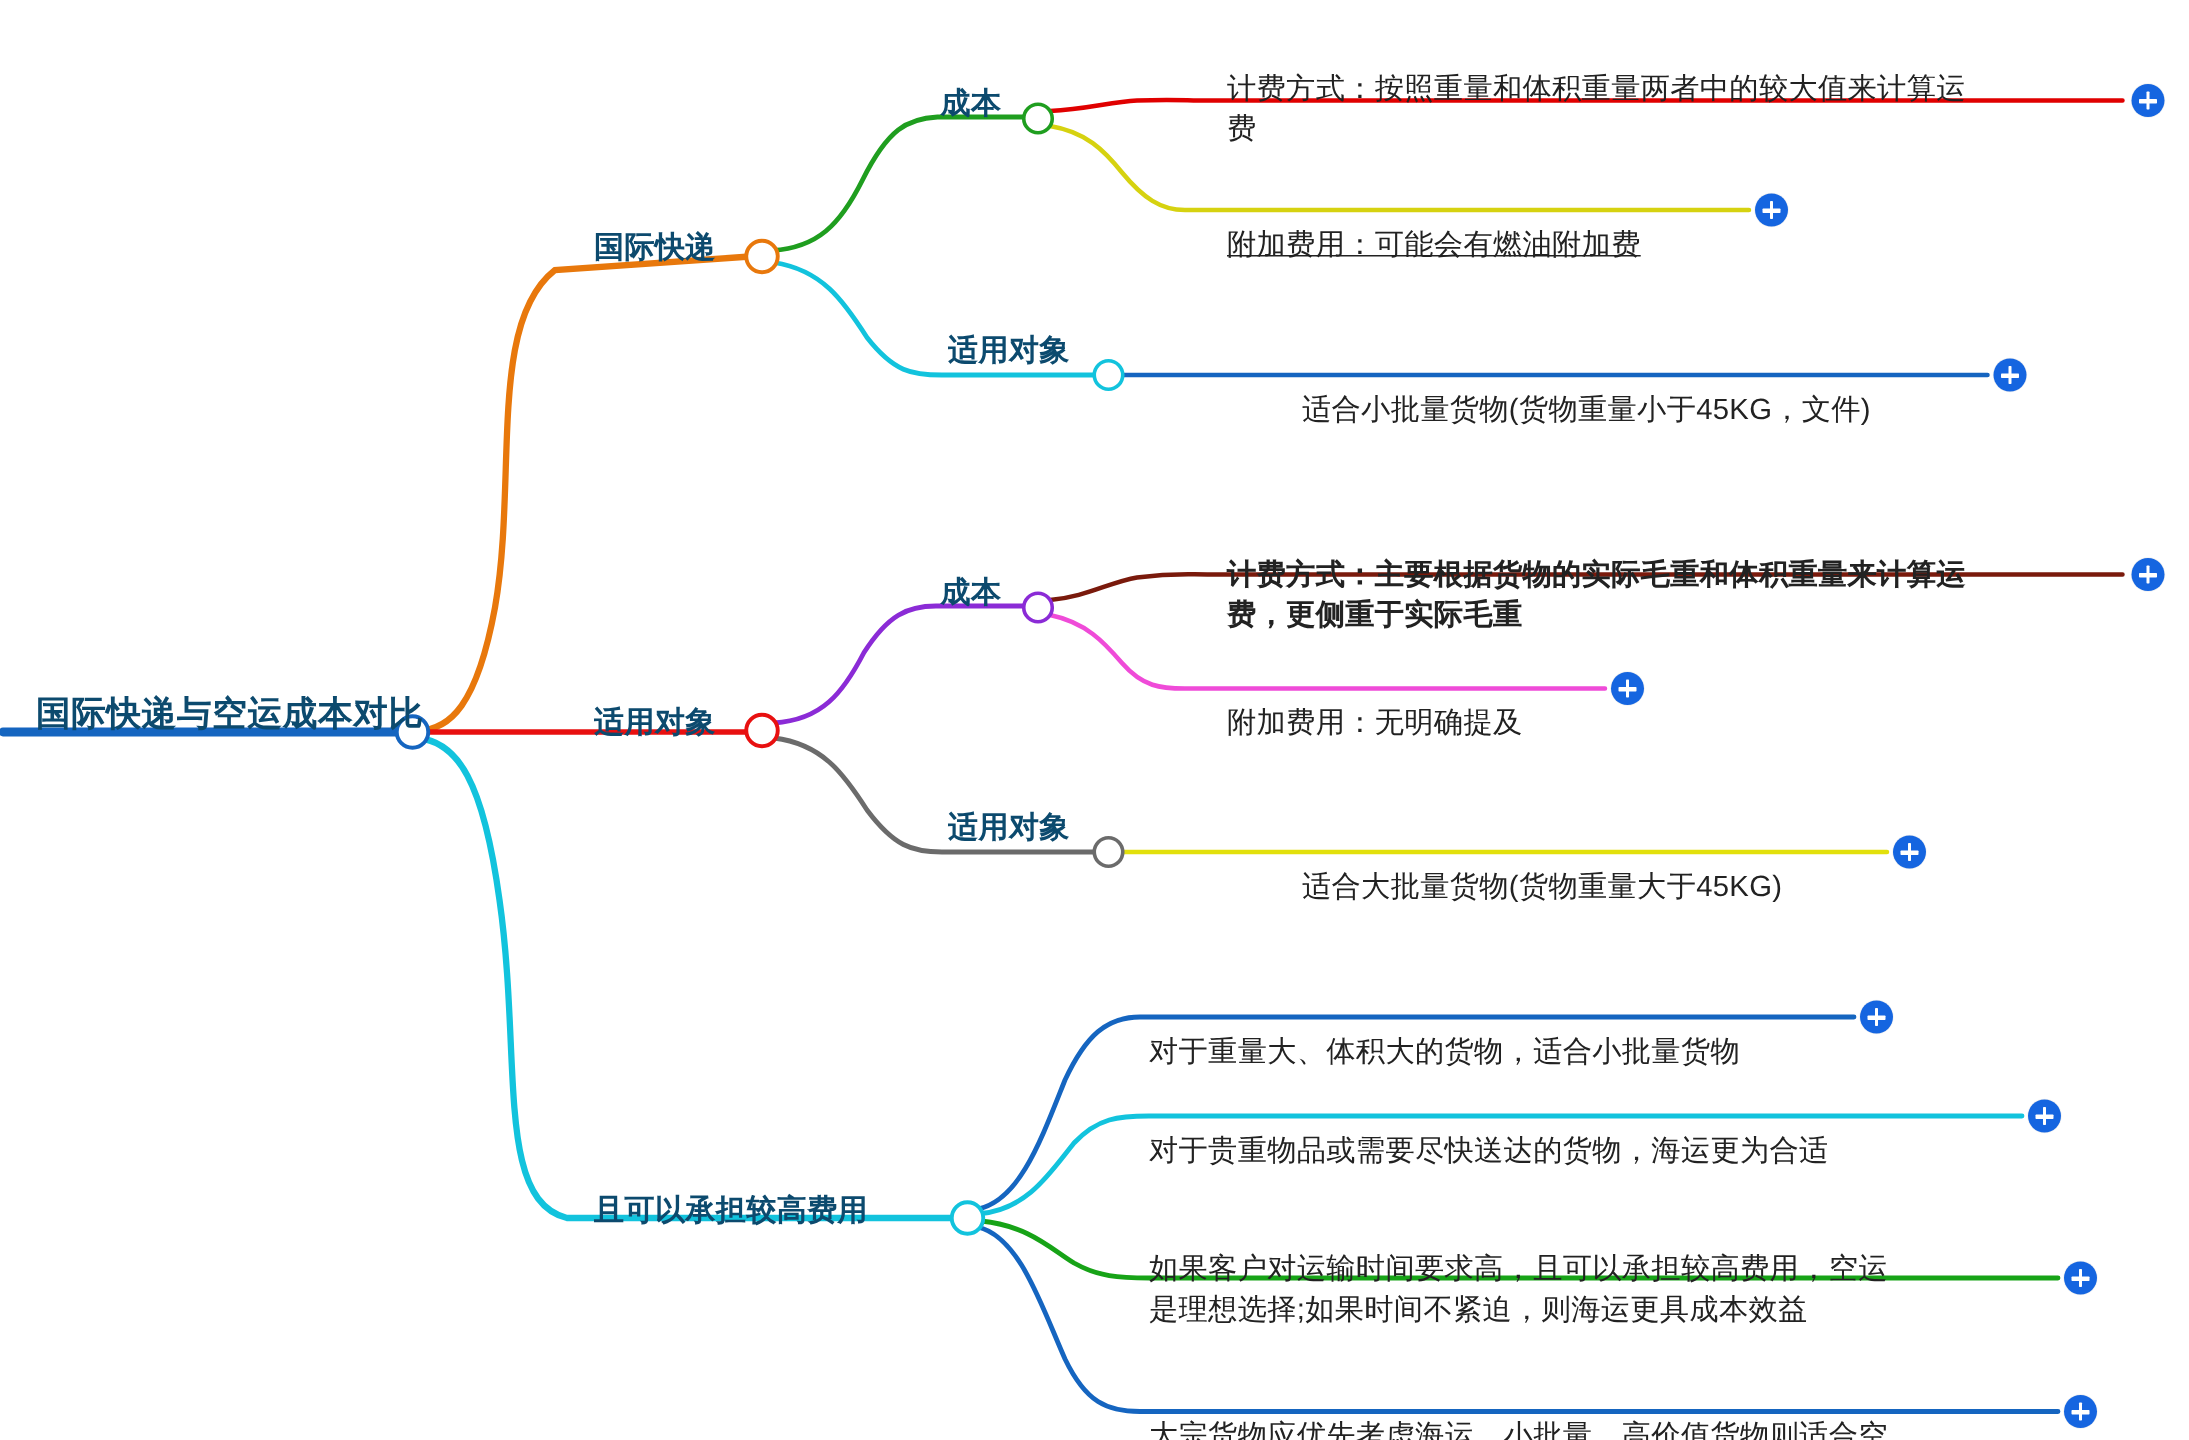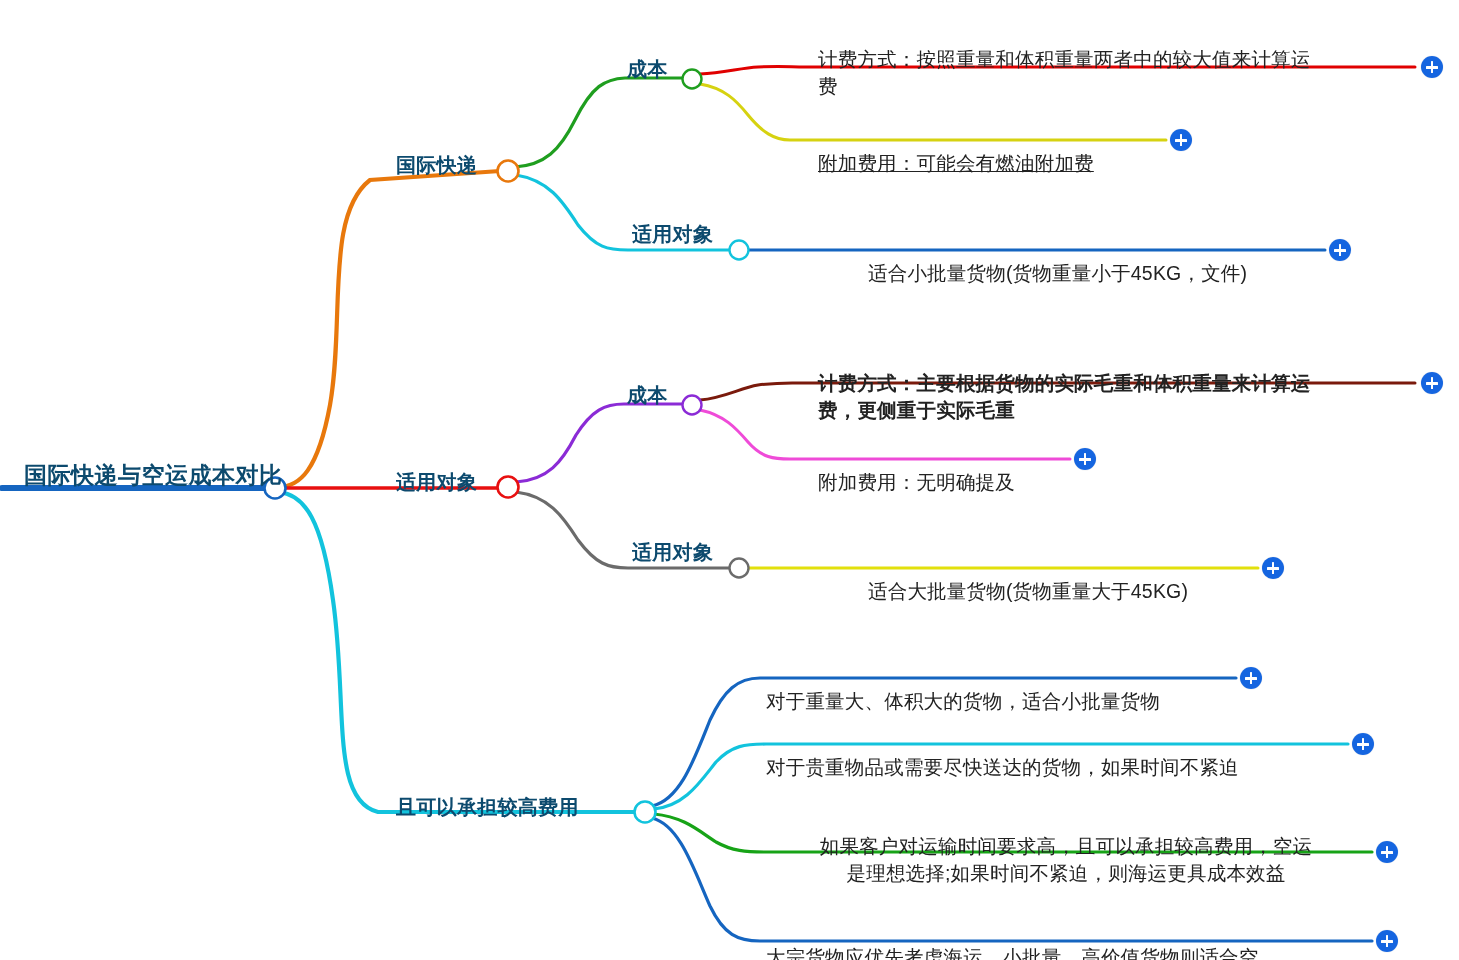--- a/index.html
+++ b/index.html
@@ -166,22 +166,22 @@
   <div class="node-label sub-label" style="left:632px; top:539px;">适用对象</div>
 
   <div class="node-label leaf-label" style="left:868px; top:539px;">适合大批量货物(货物重量大于45KG)</div>
   <div class="plus-btn" style="left:1262px; top:557px;"></div>
 
   <div class="node-label branch-label" style="left:396px; top:782px;">且可以承担较高费用</div>
 
   <div class="node-label leaf-label" style="left:766px; top:649px;">对于重量大、体积大的货物，适合小批量货物</div>
   <div class="plus-btn" style="left:1240px; top:667px;"></div>
 
-  <div class="node-label leaf-label" style="left:766px; top:715px;">对于贵重物品或需要尽快送达的货物，如果时间不紧迫</div>
+  <div class="node-label leaf-label" style="left:766px; top:715px;">对于贵重物品或需要尽快送达的货物，海运更为合适</div>
   <div class="plus-btn" style="left:1352px; top:733px;"></div>
 
-  <div class="node-label leaf-label two-line" style="left:766px; top:793px; width:600px;text-align:center;"><span>如果客户对运输时间要求高，且可以承担较高费用，空运</span><br><span>是理想选择;如果时间不紧迫，则海运更具成本效益</span></div>
+  <div class="node-label leaf-label two-line" style="left:766px; top:793px; width:600px;"><span>如果客户对运输时间要求高，且可以承担较高费用，空运</span><br><span>是理想选择;如果时间不紧迫，则海运更具成本效益</span></div>
   <div class="plus-btn" style="left:1376px; top:841px;"></div>
 
   <div class="node-label leaf-label two-line" style="left:766px; top:904px; width:600px;"><span>大宗货物应优先考虑海运，小批量、高价值货物则适合空</span><br><span>运</span></div>
   <div class="plus-btn" style="left:1376px; top:930px;"></div>
 
 </div>
 
 </body></html>

